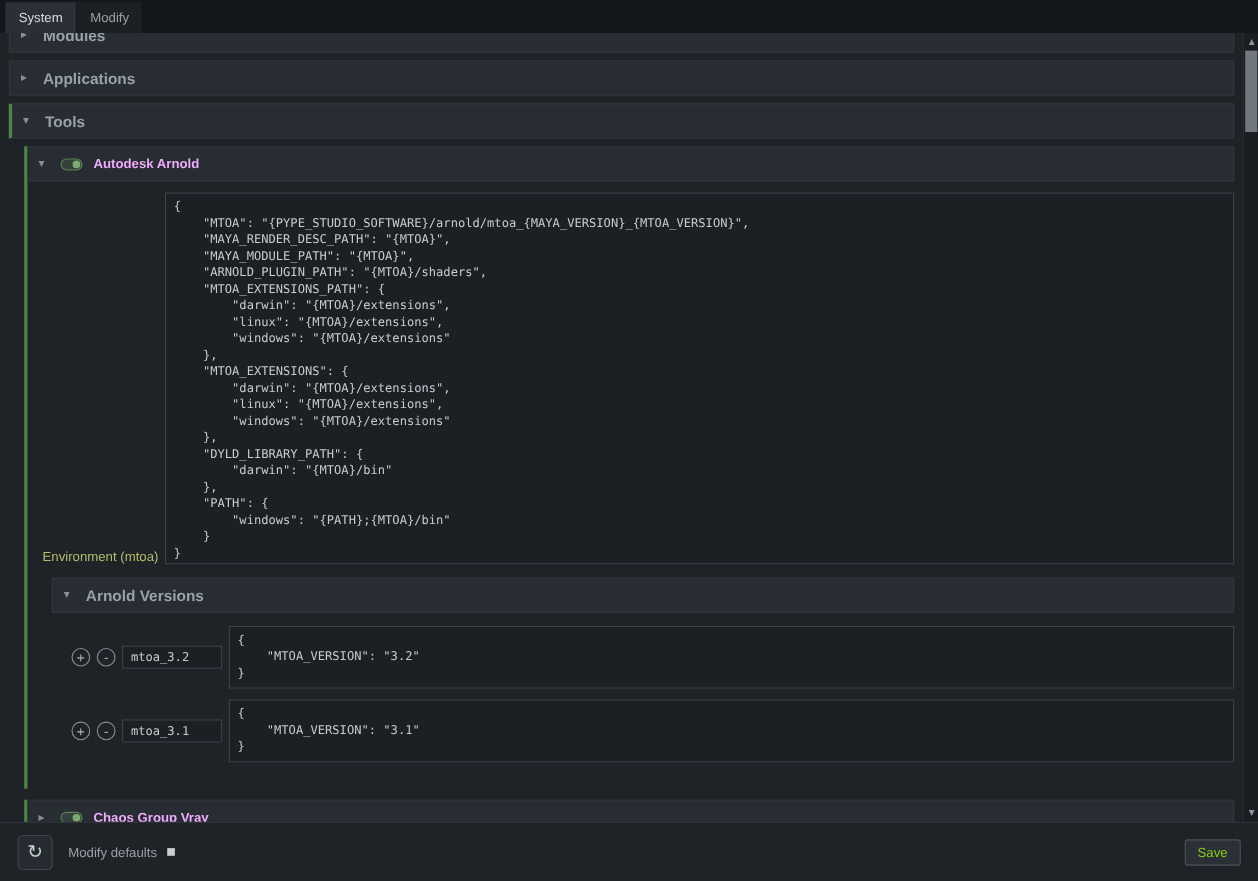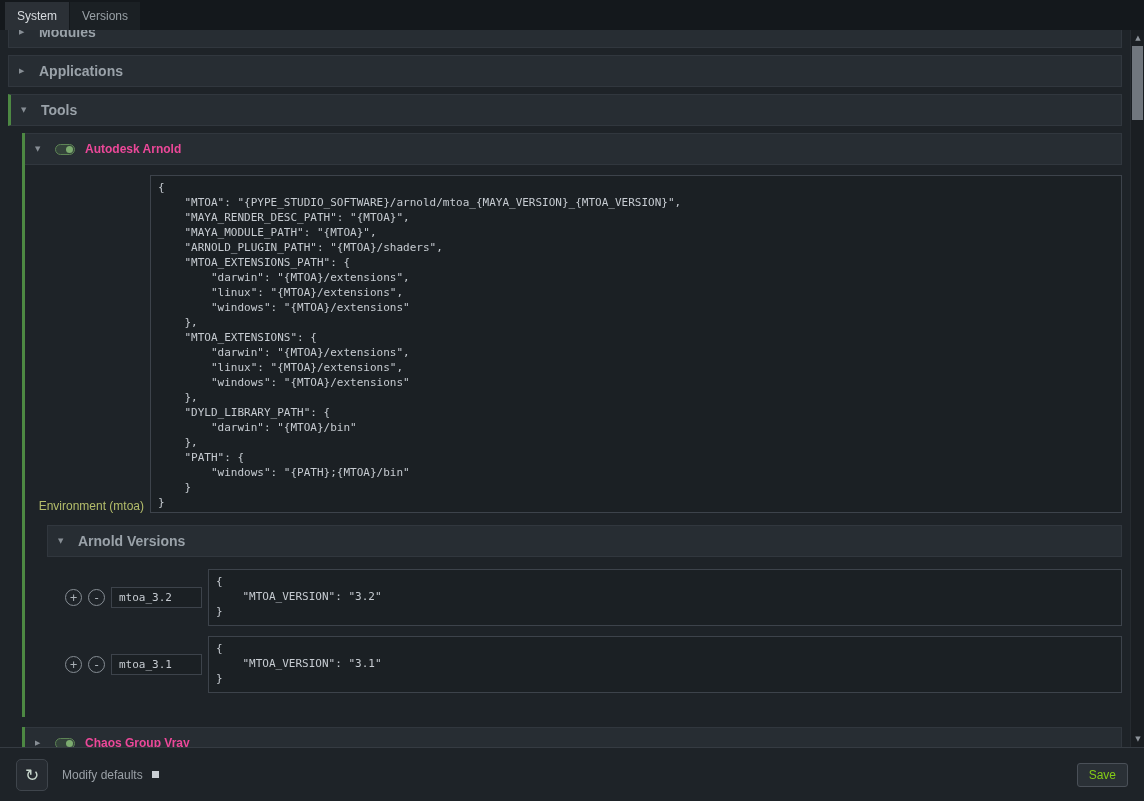--- a/index.html
+++ b/index.html
@@ -23,21 +23,21 @@
   .content { flex:1; position:relative; overflow:hidden; padding:0 22px 0 8px; background:#1e2328; }
 
   .section { margin-bottom:7px; }
   .section.cut { margin-top:-14px; }
   .section-header {
     height:32px; background:#272d33; border:1px solid #31373e;
     display:flex; align-items:center; gap:10px; padding:0 10px;
   }
   .caret { font-family:"DejaVu Sans", sans-serif; font-size:7px; color:#878e95; width:10px; flex:none; }
   .section-title { font-size:14px; font-weight:bold; color:#9aa2a9; }
-  .group-title { font-size:12px; font-weight:bold; color:#ec4899; }
+  .group-title { font-size:12px; font-weight:bold; color:#f0abfc; }
 
   .tools-body { padding:7px 0 12px 14px; }
 
   .group { border-left:3px solid #4d8843; }
   .group + .group { margin-top:10px; }
 
   
   .toggle {
     width:20px; height:11px; border-radius:6px; flex:none;
     background:#33423a; border:1px solid #5d8455; position:relative; cursor:pointer;
@@ -113,21 +113,21 @@
     font-family:"Liberation Sans", sans-serif;
   }
 </style>
 </head>
 <body>
 
 <div class="app">
 
   <div class="tabbar">
     <div class="tab active">System</div>
-    <div class="tab">Versions</div>
+    <div class="tab">Modify</div>
   </div>
 
   <div class="content">
 
     <div class="section cut">
       <div class="section-header">
         <span class="caret">▶</span>
         <span class="section-title">Modules</span>
       </div>
     </div>

